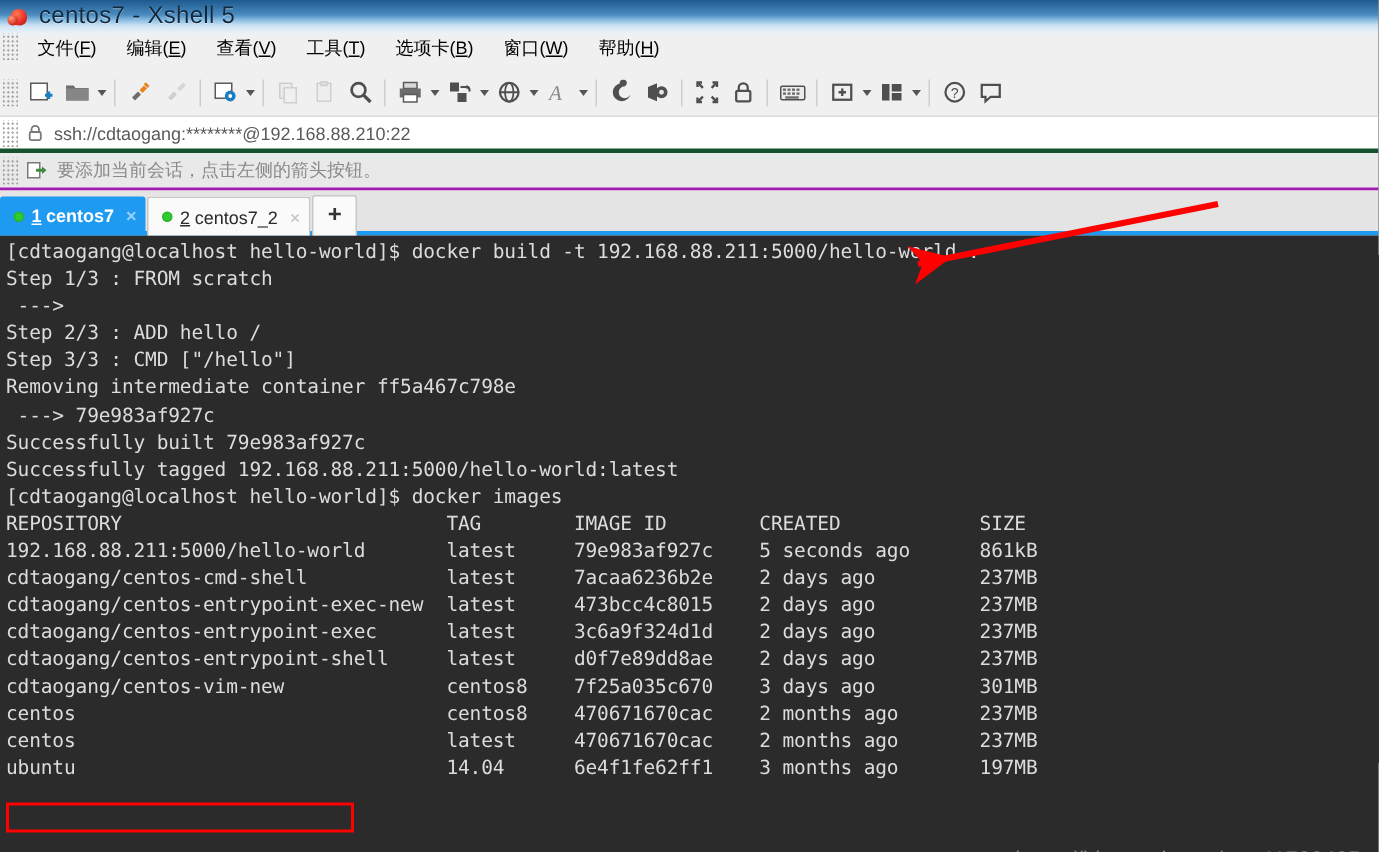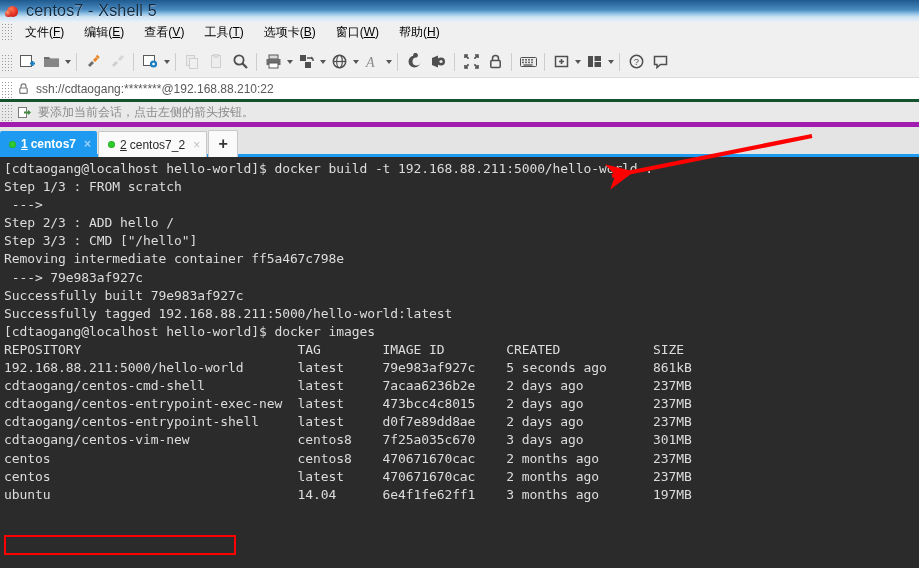--- a/index.html
+++ b/index.html
@@ -72,21 +72,21 @@
     height:24px;width:919px;background:#ffffff;
     display:flex;align-items:center;box-sizing:border-box;
     border-bottom:3px solid #14532d;
   }
   .addr-text{font-size:12px;color:#5a5a5a;margin-left:6px;}
 
   
   .hintbar{
     height:25px;width:919px;background:#e9e9e9;
     display:flex;align-items:center;box-sizing:border-box;
-    border-bottom:5px solid #a21caf;
+    border-bottom:2px solid #a21caf;
   }
   .hint-text{font-size:12px;color:#8a8a8a;margin-left:6px;}
 
   
   .tabbar{
     height:30px;width:919px;background:#e4e4e4;
     display:flex;align-items:flex-end;box-sizing:border-box;position:relative;
   }
   .tabbar:after{
     content:"";position:absolute;left:0;right:0;bottom:0;height:3px;background:#1e9bf0;
@@ -411,20 +411,21 @@
       <div class="tline">Step 3/3 : CMD ["/hello"]</div>
       <div class="tline">Removing intermediate container ff5a467c798e</div>
       <div class="tline"> ---&gt; 79e983af927c</div>
       <div class="tline">Successfully built 79e983af927c</div>
       <div class="tline">Successfully tagged 192.168.88.211:5000/hello-world:latest</div>
       <div class="tline">[cdtaogang@localhost hello-world]$ docker images</div>
       <div class="tline">REPOSITORY                            TAG        IMAGE ID        CREATED            SIZE</div>
       <div class="tline">192.168.88.211:5000/hello-world       latest     79e983af927c    5 seconds ago      861kB</div>
       <div class="tline">cdtaogang/centos-cmd-shell            latest     7acaa6236b2e    2 days ago         237MB</div>
       <div class="tline">cdtaogang/centos-entrypoint-exec-new  latest     473bcc4c8015    2 days ago         237MB</div>
+      <div class="tline">cdtaogang/centos-entrypoint-exec      latest     3c6a9f324d1d    2 days ago         237MB</div>
       <div class="tline">cdtaogang/centos-entrypoint-shell     latest     d0f7e89dd8ae    2 days ago         237MB</div>
       <div class="tline">cdtaogang/centos-vim-new              centos8    7f25a035c670    3 days ago         301MB</div>
       <div class="tline">centos                                centos8    470671670cac    2 months ago       237MB</div>
       <div class="tline">centos                                latest     470671670cac    2 months ago       237MB</div>
       <div class="tline">ubuntu                                14.04      6e4f1fe62ff1    3 months ago       197MB</div>
 
     </div>
 
     <div class="redbox"></div>
 

